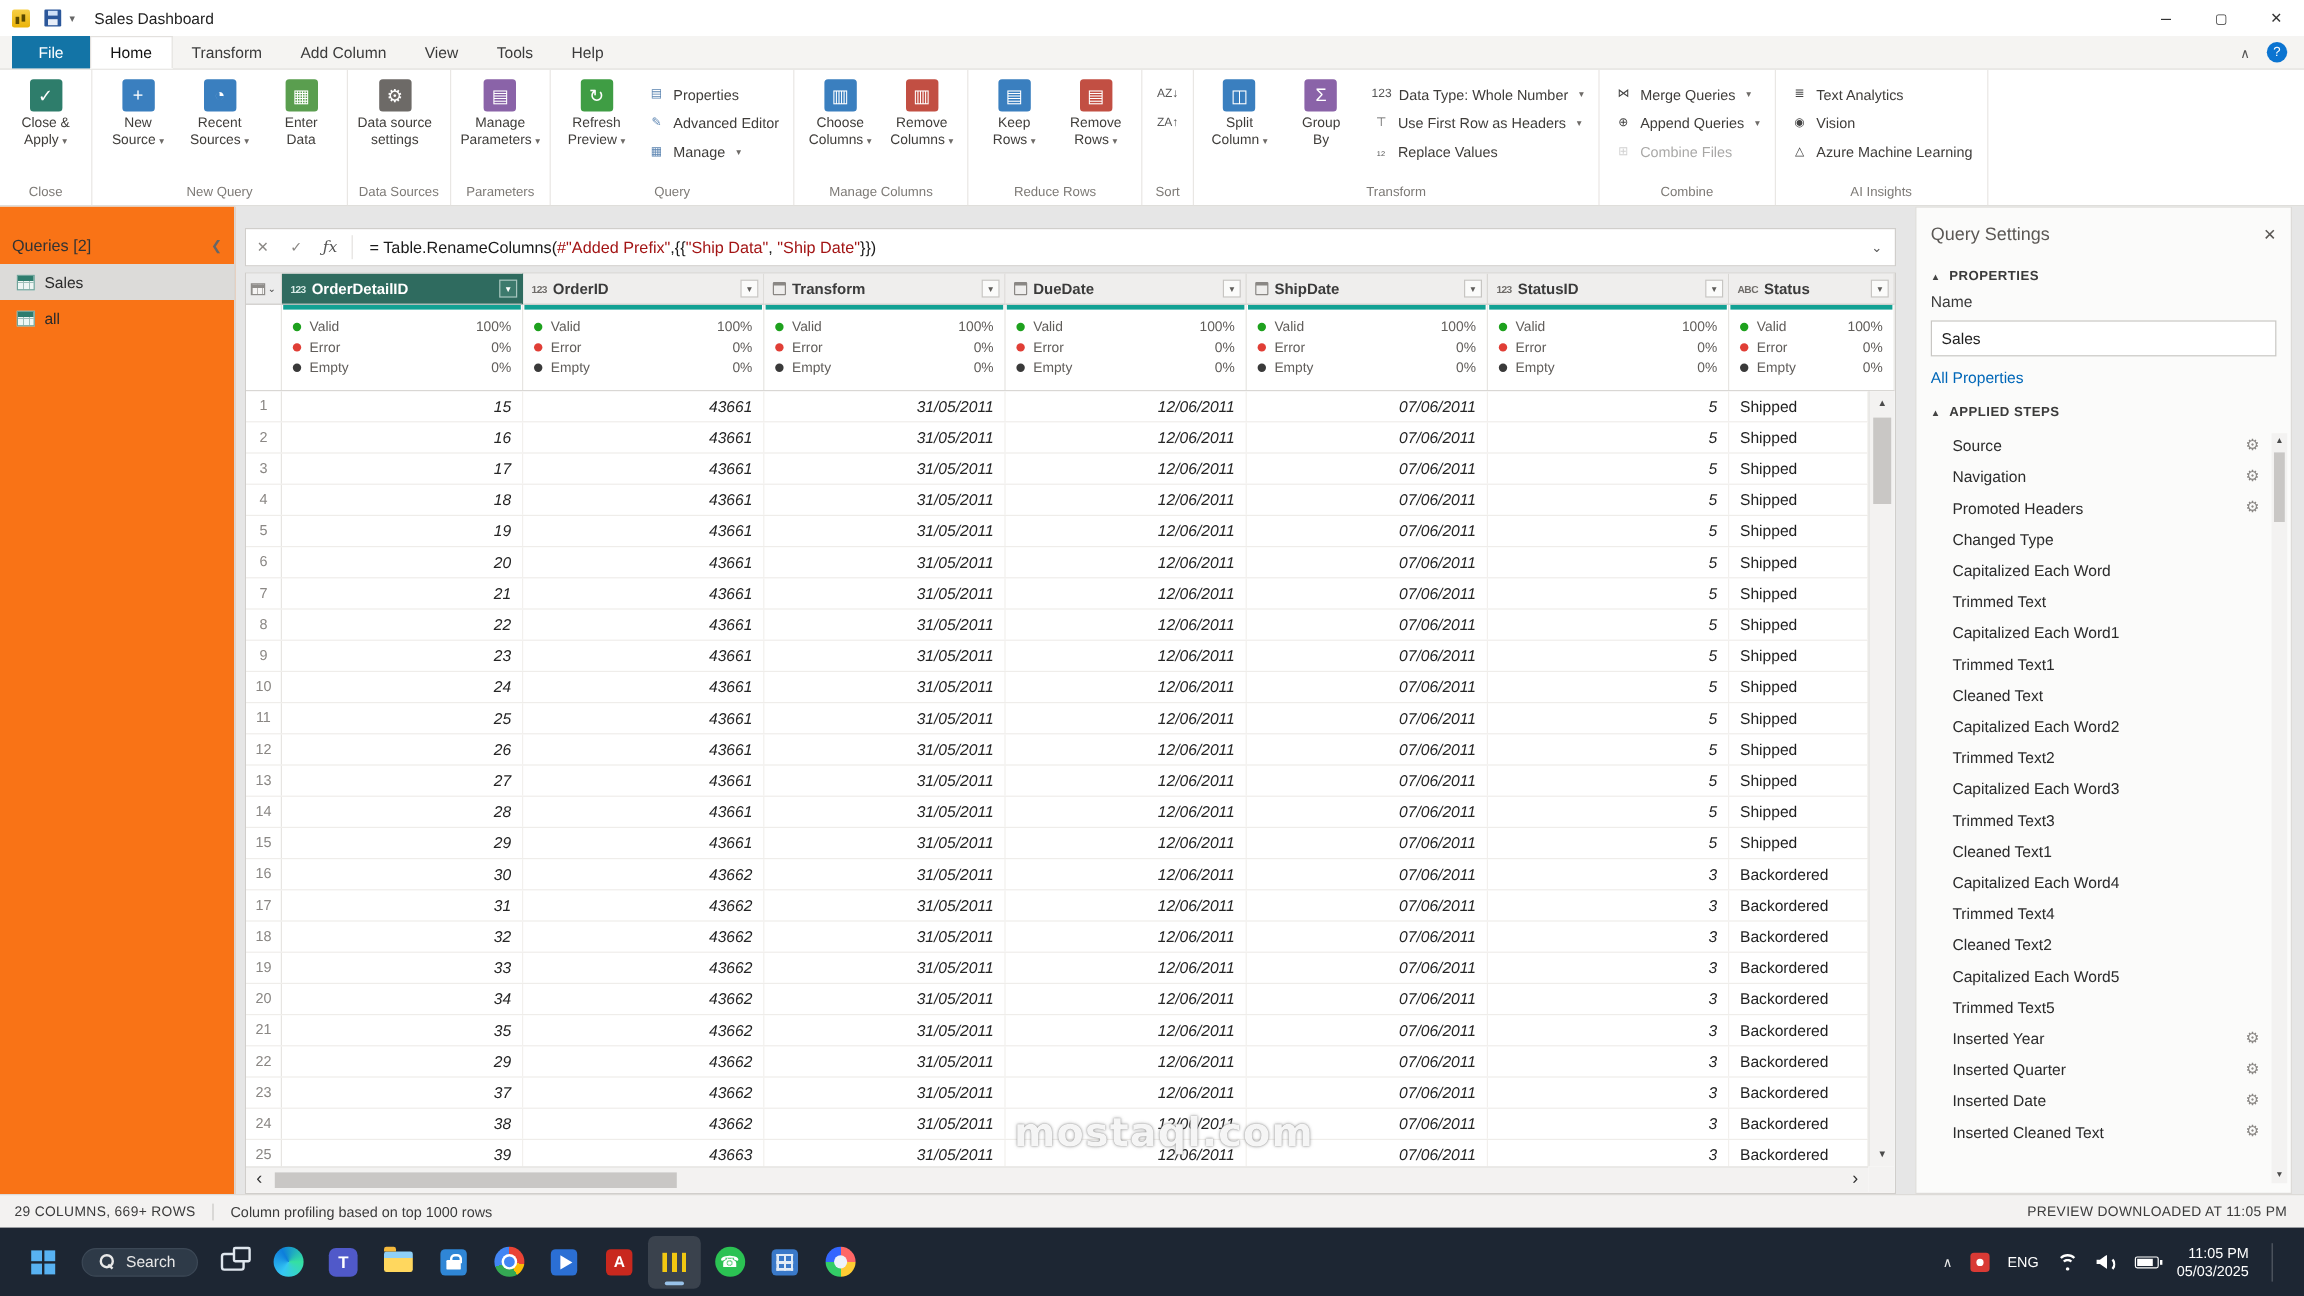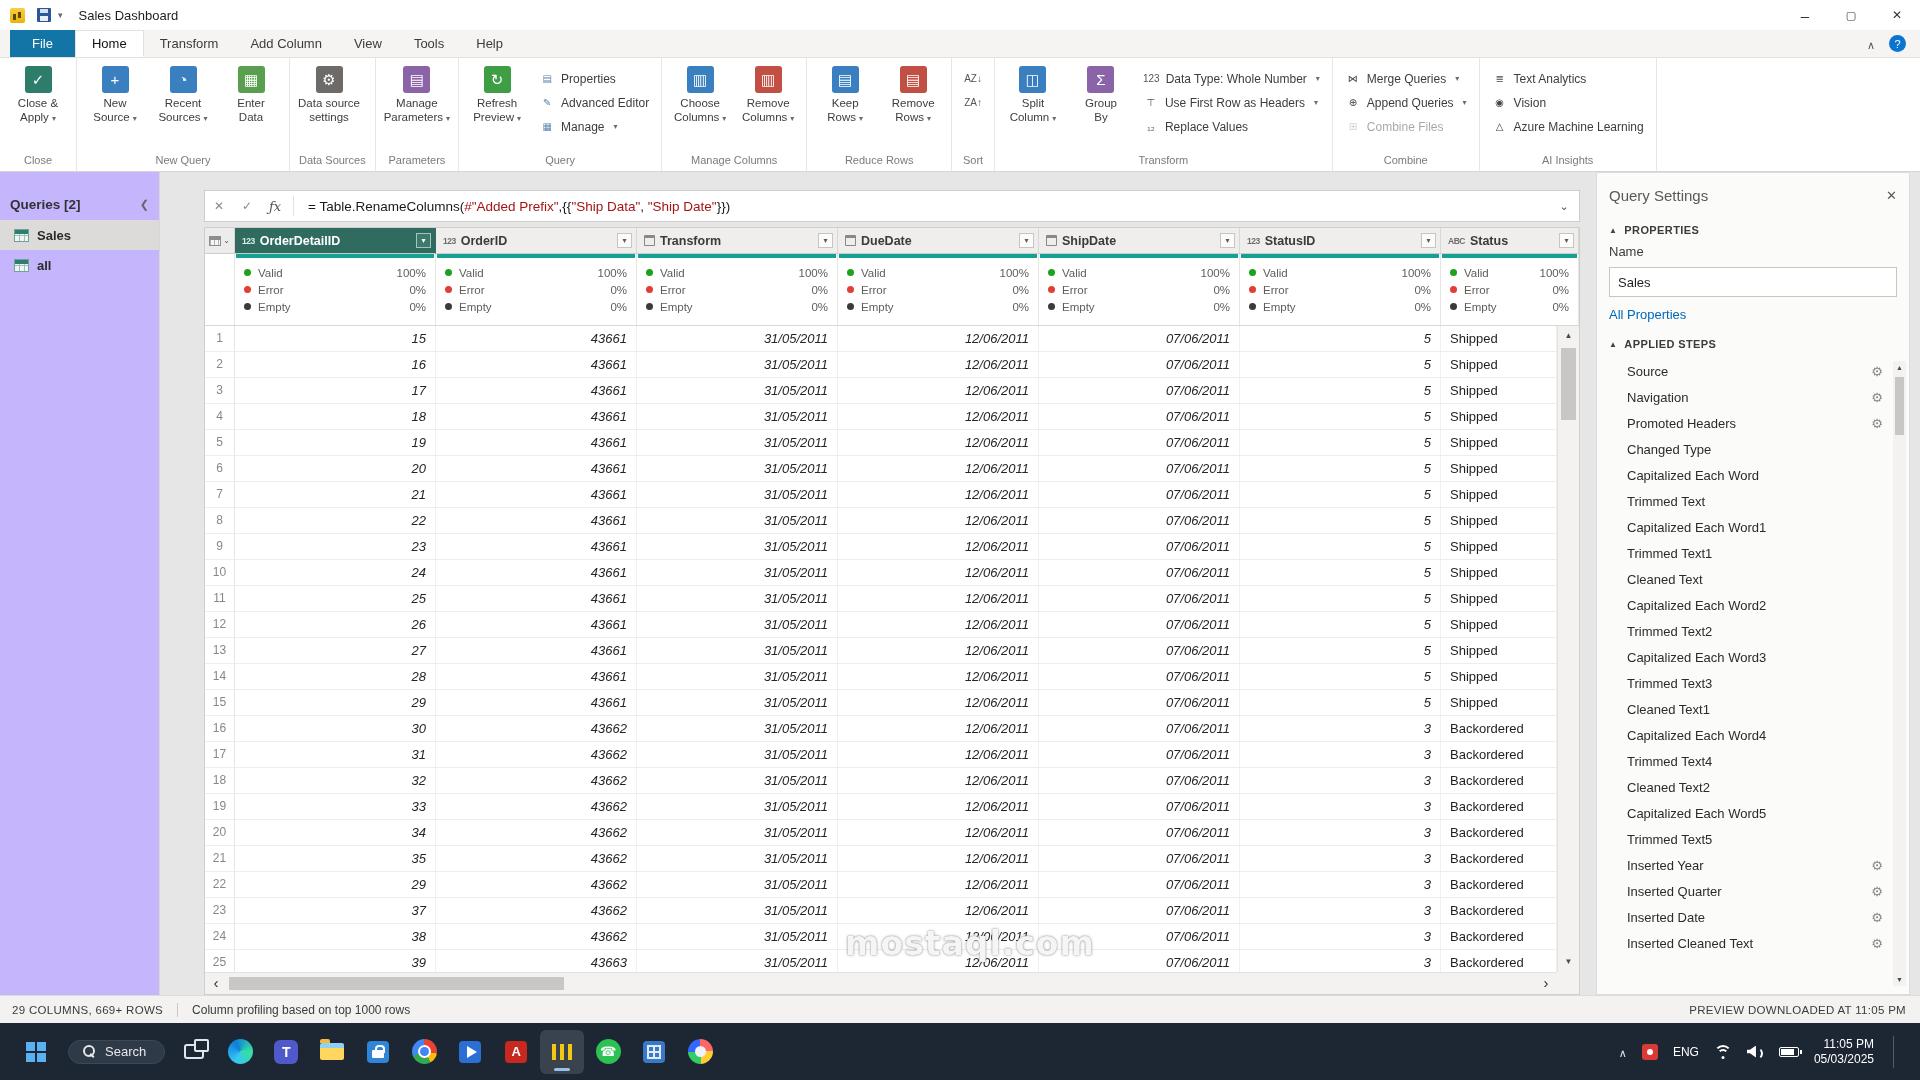--- a/index.html
+++ b/index.html
@@ -39,21 +39,21 @@
   .rb-big{min-width:66px;display:flex;flex-direction:column;align-items:center;padding:5px 3px 0;gap:1px;}
   .rb-bigicon{width:27px;height:27px;border-radius:3px;color:#fff;font-size:15px;display:flex;align-items:center;justify-content:center;margin-bottom:3px;}
   .rb-line{font-size:11.5px;color:#3f3d3a;text-align:center;line-height:13px;white-space:nowrap;}
   .rb-arrow{font-size:8px;color:#6e6b68;margin-left:3px;}
   .rb-smallcol{display:flex;flex-direction:column;gap:5px;padding:8px 4px 0;}
   .rb-small{display:flex;align-items:center;gap:6px;font-size:12px;color:#3f3d3a;height:19px;white-space:nowrap;padding:0 3px;}
   .rb-smicon{min-width:16px;font-size:10px;text-align:center;}
   .disabled{opacity:.45;}
 
   
-  #queries{position:absolute;top:172px;left:0;width:160px;bottom:85px;background:#c4b5fd;border-right:1px solid #d8d6d3;font-weight:bold;}
+  #queries{position:absolute;top:172px;left:0;width:196px;bottom:85px;background:#f97316;border-right:1px solid #d8d6d3;}
   .q-header{height:32px;display:flex;align-items:center;padding:0 10px;font-size:13.5px;color:#333;margin-top:16px;}
   .q-collapse{margin-left:auto;color:#666;font-size:11px;}
   .q-collapse::before{content:"❮";}
   .q-item{height:30px;display:flex;align-items:center;gap:8px;padding:0 14px;font-size:13px;color:#2b2b2b;}
   .q-item.selected{background:#dcdbd9;}
   .q-grid{width:15px;height:13px;border:1px solid #6fa39a;background:linear-gradient(#2e7d6e 0 4px,transparent 4px),repeating-linear-gradient(0deg,transparent 0 5px,#9fbfb9 5px 6px),repeating-linear-gradient(90deg,transparent 0 4px,#9fbfb9 4px 5px),#eef6f4;}
 
   
   #formulabar{position:absolute;top:190px;left:204px;width:1376px;height:32px;background:#fff;border:1px solid #d0cecb;display:flex;align-items:center;}
   .fb-btn{width:28px;text-align:center;color:#8a8784;font-size:12px;}

